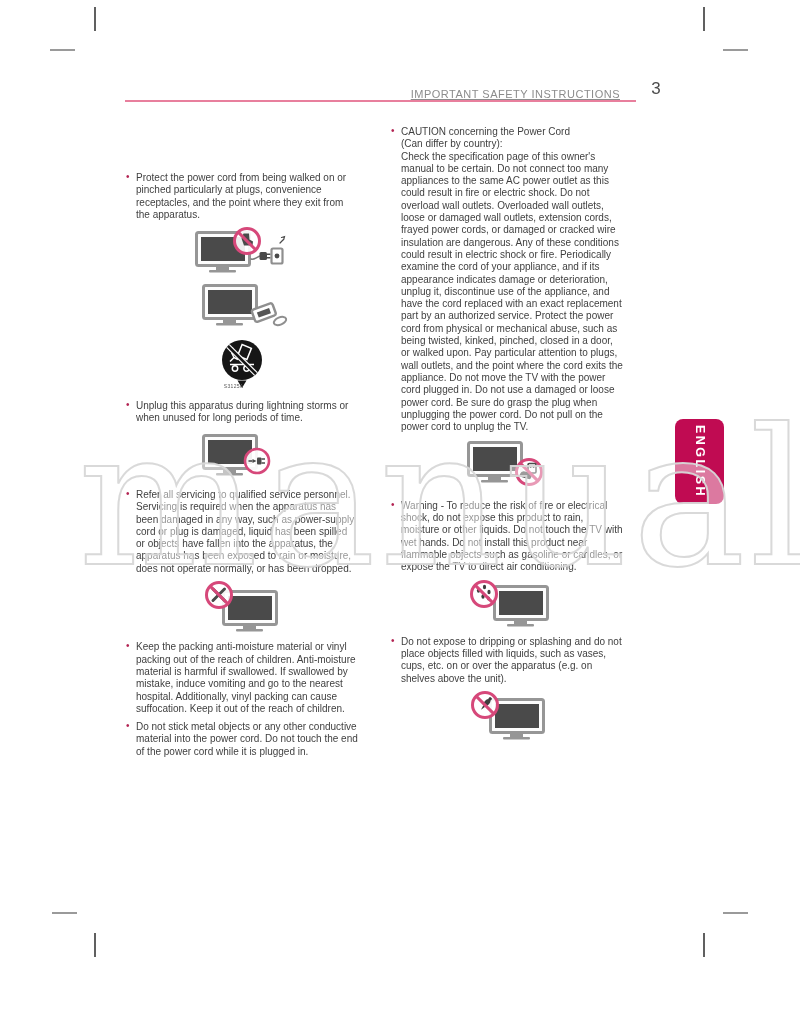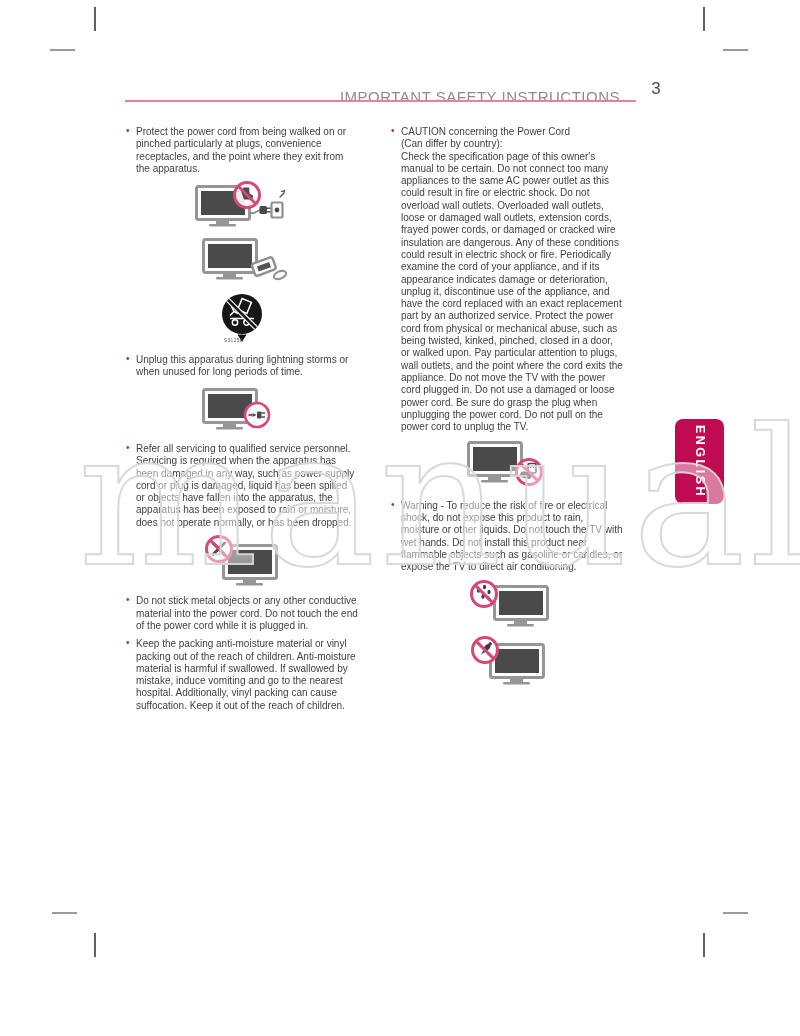--- a/index.html
+++ b/index.html
@@ -4,27 +4,27 @@
 <style>
   html,body{margin:0;padding:0;background:#fff;}
   .page{position:relative;width:800px;height:1036px;background:#ffffff;overflow:hidden;
         font-family:"Liberation Sans",sans-serif;}
   
   .crop{position:absolute;}
   .crop.v{width:2px;height:24px;background:#606060;}
   .crop.h{width:25px;height:2px;background:#9a9a9a;}
   
   .hdr-title{position:absolute;top:88px;left:125px;width:495px;text-align:right;
-             font-size:15px;letter-spacing:.5px;color:#8c8c8c;}
+             font-size:11px;letter-spacing:.5px;color:#8c8c8c;text-decoration:underline;}
   .page-num{position:absolute;top:79px;left:640px;width:32px;text-align:center;
             font-size:17px;color:#4c4c4c;}
   .hdr-rule{position:absolute;top:100px;left:125px;width:511px;height:2px;background:#e87f9d;}
   
   .col{position:absolute;top:126px;width:233px;font-size:10px;line-height:12.3px;color:#3f3f3f;}
-  #left-column{left:125px;}
+  #left-column{left:125px;margin-top:46px;}
   #right-column{left:390px;}
   .bullet{position:relative;padding-left:11px;margin:0 0 6px 0;white-space:pre-line;}
   .bullet::before{content:"\2022";position:absolute;left:1px;top:-1px;color:#b32453;}
   .icon-block{margin:4px auto 5px;text-align:center;position:relative;}
   .icon-caption{position:absolute;left:50%;transform:translateX(-90%);bottom:3px;
                 font-size:5px;color:#5a5a5a;letter-spacing:.3px;}
   
   .lang-tab{position:absolute;left:675px;top:419px;width:49px;height:85px;background:#c00b52;
             border-radius:8px;display:flex;align-items:center;justify-content:center;z-index:10;}
   .lang-tab span{writing-mode:vertical-lr;color:#ffffff;font-size:12.5px;font-weight:600;
@@ -125,22 +125,22 @@
             <rect x="6" y="6" width="44" height="24" fill="#4a4a4a"></rect>
             <path d="M21 36h13v3H21z" fill="#969696"></path>
             <rect x="14" y="39" width="27" height="2.5" rx="1" fill="#969696"></rect>
           </g>
           <g transform="translate(25,14)">
             <circle r="12.5" fill="rgba(255,255,255,0.9)" stroke="#d6487a" stroke-width="3"></circle>
             <path d="M-6,-6L6,6M5.5,-6L-6,5.5" stroke="#4a4a4a" stroke-width="3" stroke-linecap="round" fill="none"></path>
             <line x1="-8.6" y1="-8.6" x2="8.6" y2="8.6" stroke="#d6487a" stroke-width="3" stroke-linecap="round"></line>
           </g>
         </svg></div>
+      <div class="bullet">Keep the packing anti-moisture material or vinyl packing out of the reach of children. Anti-moisture material is harmful if swallowed. If swallowed by mistake, induce vomiting and go to the nearest hospital. Additionally, vinyl packing can cause suffocation. Keep it out of the reach of children.</div>
       <div class="bullet">Do not stick metal objects or any other conductive material into the power cord. Do not touch the end of the power cord while it is plugged in.</div>
-      <div class="bullet">Keep the packing anti-moisture material or vinyl packing out of the reach of children. Anti-moisture material is harmful if swallowed. If swallowed by mistake, induce vomiting and go to the nearest hospital. Additionally, vinyl packing can cause suffocation. Keep it out of the reach of children.</div>
     </div>
   <div class="col" id="right-column">
       <div class="bullet">CAUTION concerning the Power Cord
 (Can differ by country):
 Check the specification page of this owner's manual to be certain. Do not connect too many appliances to the same AC power outlet as this could result in fire or electric shock. Do not overload wall outlets. Overloaded wall outlets, loose or damaged wall outlets, extension cords, frayed power cords, or damaged or cracked wire insulation are dangerous. Any of these conditions could result in electric shock or fire. Periodically examine the cord of your appliance, and if its appearance indicates damage or deterioration, unplug it, discontinue use of the appliance, and have the cord replaced with an exact replacement part by an authorized service. Protect the power cord from physical or mechanical abuse, such as being twisted, kinked, pinched, closed in a door, or walked upon. Pay particular attention to plugs, wall outlets, and the point where the cord exits the appliance. Do not move the TV with the power cord plugged in. Do not use a damaged or loose power cord. Be sure do grasp the plug when unplugging the power cord. Do not pull on the power cord to unplug the TV.</div>
       <div class="icon-block"><svg width="96" height="52" viewBox="0 0 96 52">
           <g transform="translate(8,2)">
             <rect x="1.5" y="1.5" width="53" height="33" rx="2" fill="#fdfdfd" stroke="#969696" stroke-width="3"></rect>
             <rect x="6" y="6" width="44" height="24" fill="#4a4a4a"></rect>
             <path d="M21 36h13v3H21z" fill="#969696"></path>
@@ -170,20 +170,21 @@
             <g fill="#3d3d3d">
               <ellipse cx="-5.5" cy="-3.5" rx="1.6" ry="2.3"></ellipse>
               <ellipse cx="0.5" cy="-7" rx="1.6" ry="2.3"></ellipse>
               <ellipse cx="-1" cy="2.5" rx="1.6" ry="2.3"></ellipse>
               <ellipse cx="5" cy="-2" rx="1.6" ry="2.3"></ellipse>
               <ellipse cx="4.5" cy="4.5" rx="1.4" ry="2"></ellipse>
             </g>
             <line x1="-8.6" y1="-8.6" x2="8.6" y2="8.6" stroke="#d6487a" stroke-width="3" stroke-linecap="round"></line>
           </g>
         </svg></div>
+      <div class="bullet">Do not expose to dripping or splashing and do not place objects filled with liquids, such as vases, cups, etc. on or over the apparatus (e.g. on shelves above the unit).</div>
       <div class="icon-block"><svg width="96" height="50" viewBox="0 0 96 50">
           <g transform="translate(30,7)">
             <rect x="1.5" y="1.5" width="53" height="33" rx="2" fill="#fdfdfd" stroke="#969696" stroke-width="3"></rect>
             <rect x="6" y="6" width="44" height="24" fill="#4a4a4a"></rect>
             <path d="M21 36h13v3H21z" fill="#969696"></path>
             <rect x="14" y="39" width="27" height="2.5" rx="1" fill="#969696"></rect>
           </g>
           <g transform="translate(26,14)">
             <circle r="12.5" fill="rgba(255,255,255,0.9)" stroke="#d6487a" stroke-width="3"></circle>
             <g transform="rotate(40)">

